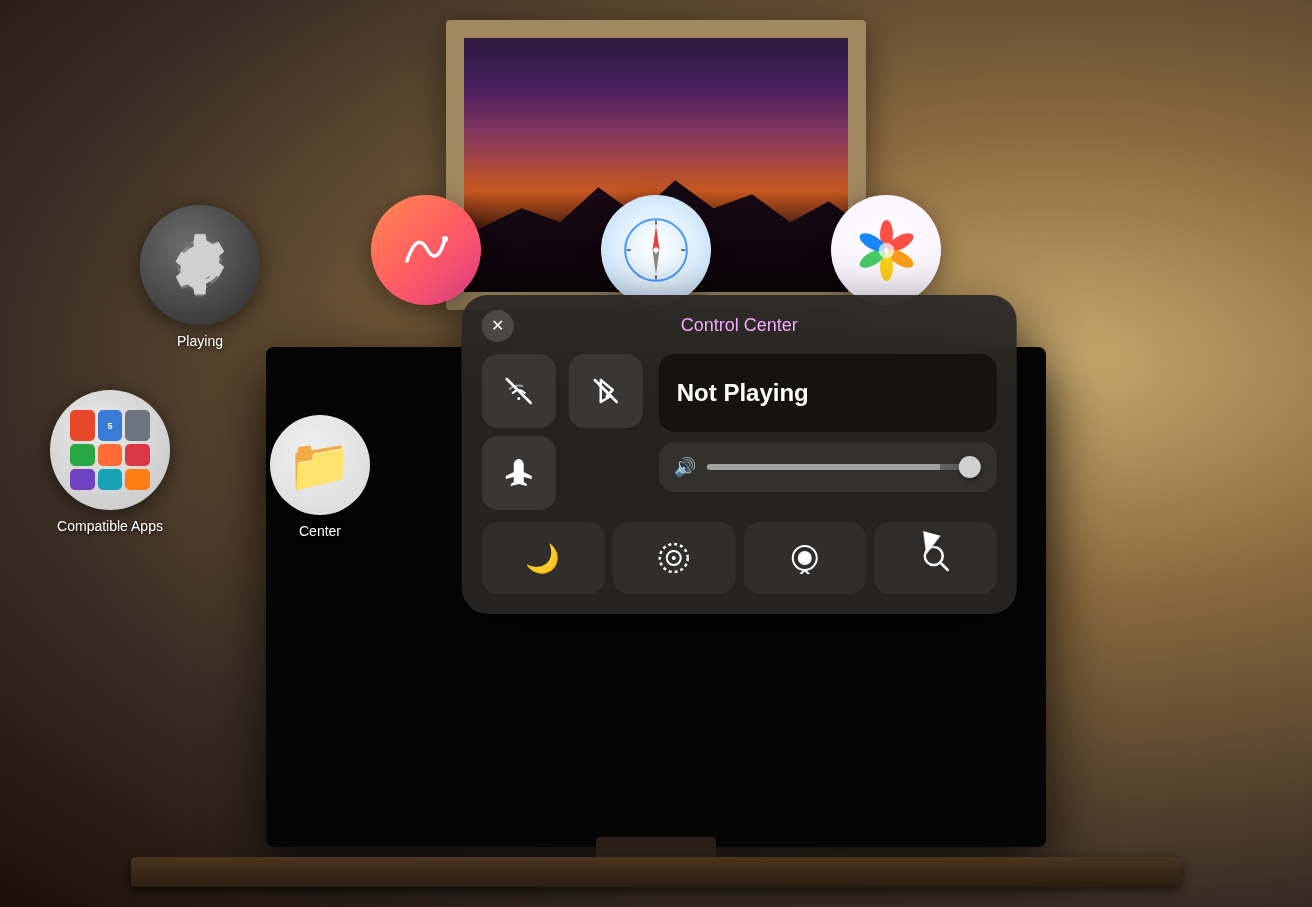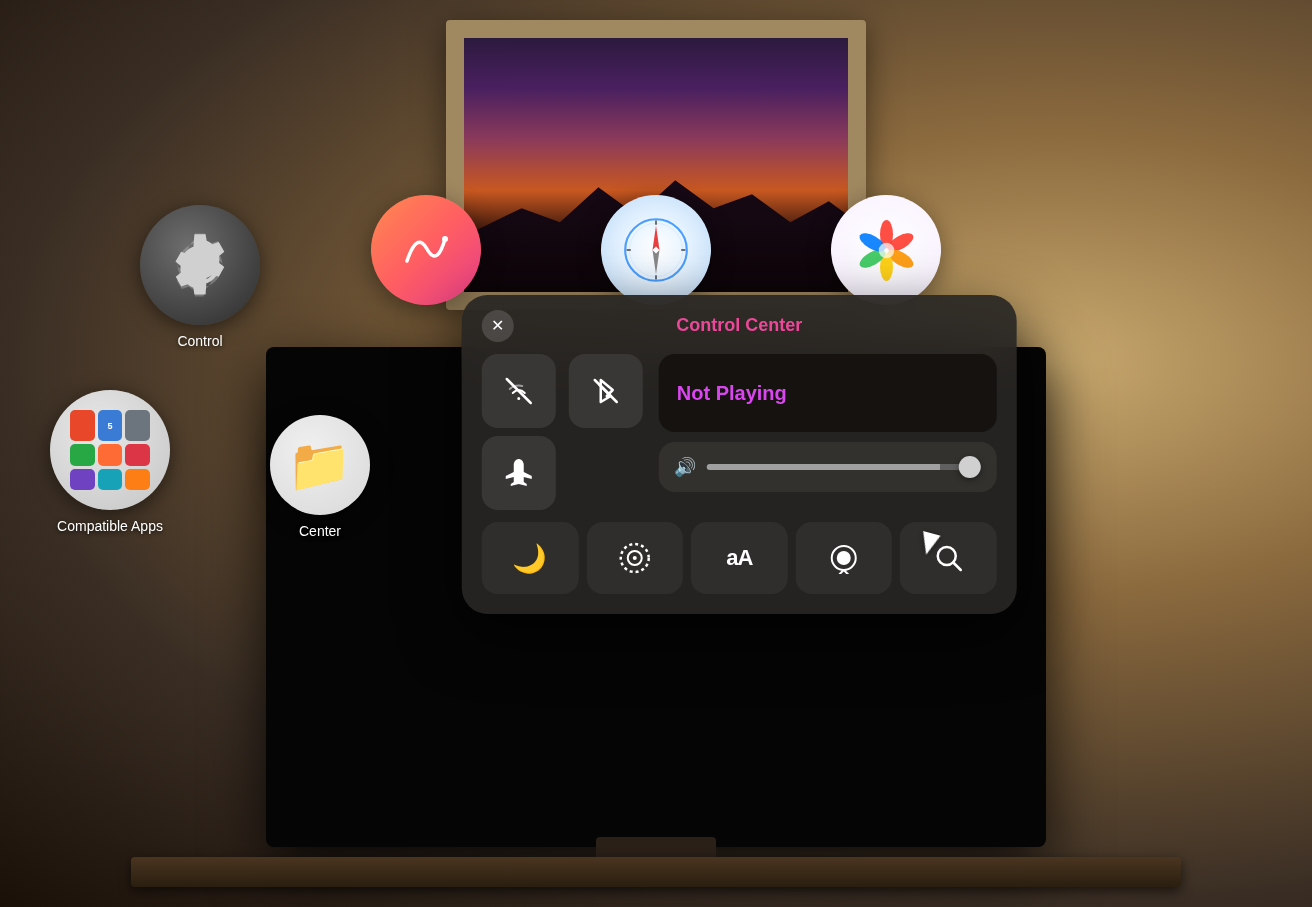--- a/index.html
+++ b/index.html
@@ -239,22 +239,22 @@
       cursor: pointer;
       display: flex;
       align-items: center;
       justify-content: center;
       color: #ffffff;
       font-size: 16px;
     }
 
     .cc-title {
       font-size: 18px;
-      font-weight: 700;
-      color: #ec4899;
+      font-weight: 400;
+      color: #f0abfc;
       text-align: left;
     }
 
     .cc-body {
       display: flex;
       gap: 12px;
       margin-bottom: 12px;
     }
 
     
@@ -293,22 +293,22 @@
     .cc-np-box {
       background: rgba(20, 18, 16, 0.95);
       border-radius: 16px;
       padding: 20px 18px;
       min-height: 78px;
       display: flex;
       align-items: center;
     }
 
     .cc-np-text {
-      color: #d946ef;
-      font-size: 20px;
+      color: #ffffff;
+      font-size: 24px;
       font-weight: 600;
     }
 
     
     .cc-volume-box {
       background: rgba(60, 58, 55, 0.6);
       border-radius: 16px;
       padding: 14px 16px;
       display: flex;
       align-items: center;
@@ -412,21 +412,21 @@
 <div class="tv-desk"></div>
 
 <div class="settings-icon-container">
   <div class="icon-circle">
     <svg class="gear-svg" viewBox="0 0 100 100" xmlns="http://www.w3.org/2000/svg">
       <path d="M50 30a20 20 0 1 0 0 40 20 20 0 0 0 0-40zm0 8a12 12 0 1 1 0 24 12 12 0 0 1 0-24z"></path>
       <path d="M43 5h14l2 10c2.5 1 4.8 2.4 6.8 4.1l10-3.5 7 12-8 6.5a22 22 0 0 1 0 7.8l8 6.5-7 12-10-3.5A24 24 0 0 1 57 85l-2 10H43l-2-10a24 24 0 0 1-6.8-4.1L24 84.4l-7-12 8-6.5a22 22 0 0 1 0-7.8l-8-6.5 7-12 10 3.5A24 24 0 0 1 41 15zm7 13a32 32 0 1 0 0 64 32 32 0 0 0 0-64z" opacity="0.3"></path>
       <path d="M50 22a28 28 0 1 1 0 56 28 28 0 0 1 0-56zm0 6a22 22 0 1 0 0 44 22 22 0 0 0 0-44zm-8-22h16l1.5 9.5c3 1.2 5.8 2.9 8.2 5l9-3.2 8 13.8-7.5 6.2c.3 1.5.5 3 .5 4.7s-.2 3.2-.5 4.7l7.5 6.2-8 13.8-9-3.2c-2.4 2.1-5.2 3.8-8.2 5L58 92H42l-1.5-9.5c-3-1.2-5.8-2.9-8.2-5l-9 3.2-8-13.8 7.5-6.2A22 22 0 0 1 22 56c0-1.7.2-3.2.5-4.7L15 45l8-13.8 9 3.2c2.4-2.1 5.2-3.8 8.2-5z"></path>
     </svg>
   </div>
-  <span class="icon-label">Control</span>
+  <span class="icon-label">Playing</span>
 </div>
 
 <div class="compat-apps-container">
   <div class="icon-circle" style="background: radial-gradient(circle at 40% 35%, #e8e8e8, #c5c5c5); padding: 12px;">
     <div class="mini-app-grid">
       <div class="mini-app" style="background:#e8472a; border-radius:5px;"></div>
       <div class="mini-app" style="background:#3a7bd5; border-radius:5px; font-size:9px; color:white; font-weight:bold; display:flex;align-items:center;justify-content:center;">5</div>
       <div class="mini-app" style="background:#6c757d; border-radius:5px;"></div>
       <div class="mini-app" style="background:#28a745; border-radius:5px;"></div>
       <div class="mini-app" style="background:#ff6b35; border-radius:5px;"></div>
@@ -542,23 +542,20 @@
     </button>
 
     <button class="cc-bottom-btn">
       <svg width="32" height="32" viewBox="0 0 32 32" fill="white">
         <circle cx="16" cy="16" r="14" fill="none" stroke="white" stroke-width="2.5" stroke-dasharray="3 3"></circle>
         <circle cx="16" cy="16" r="7" fill="none" stroke="white" stroke-width="2"></circle>
         <circle cx="16" cy="16" r="2" fill="white"></circle>
       </svg>
     </button>
 
-    <button class="cc-bottom-btn">
-      <span style="font-size:22px; font-weight:700; letter-spacing:-1px; color:white;">aA</span>
-    </button>
 
     <button class="cc-bottom-btn">
       <svg width="32" height="32" viewBox="0 0 32 32" fill="none">
         <circle cx="16" cy="16" r="7" fill="white"></circle>
         <circle cx="16" cy="16" r="12" fill="none" stroke="white" stroke-width="2"></circle>
         <line x1="16" y1="28" x2="12" y2="32" stroke="white" stroke-width="2" stroke-linecap="round"></line>
         <line x1="16" y1="28" x2="20" y2="32" stroke="white" stroke-width="2" stroke-linecap="round"></line>
       </svg>
     </button>
 

